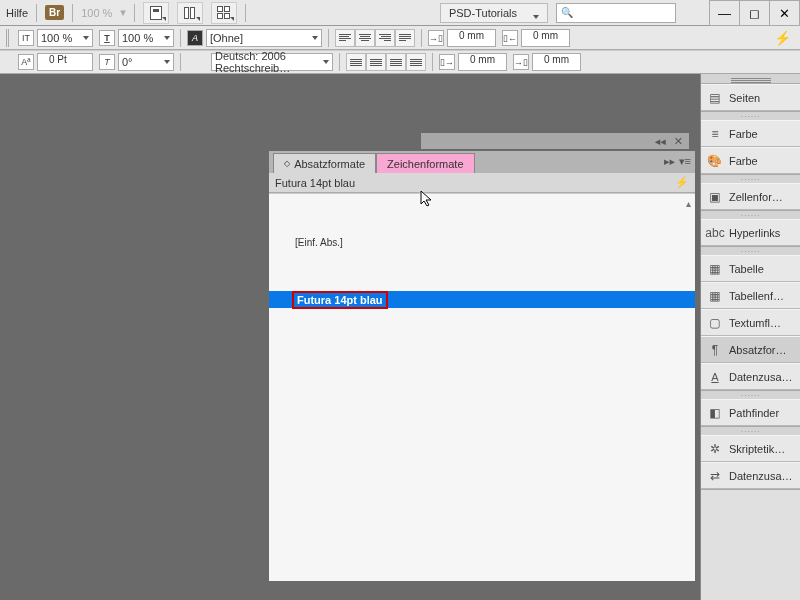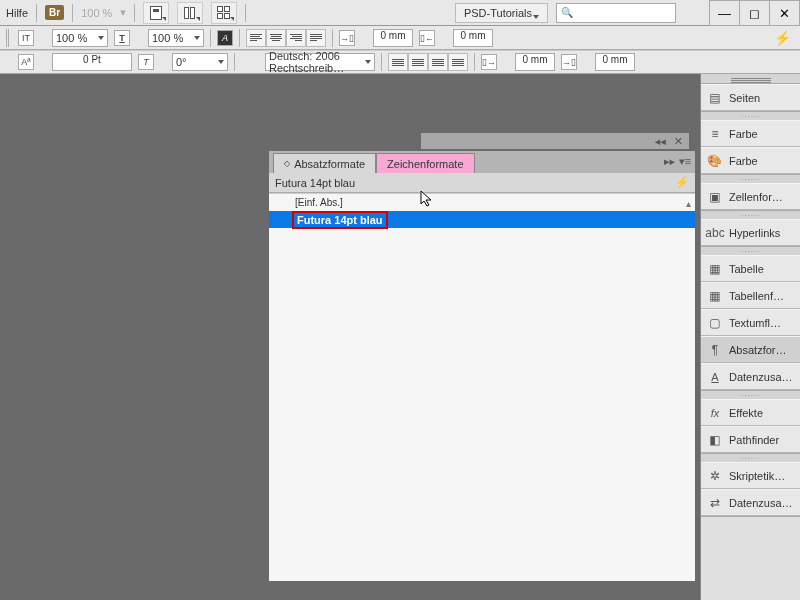--- a/index.html
+++ b/index.html
@@ -12,33 +12,33 @@
   .tb-gray { color: #aaa; }
   .br-badge { background: #8a6a3a; color: #fff; padding: 2px 4px; font-size: 10px; font-weight: bold; border-radius: 2px; }
   .tb-iconbox { width: 26px; height: 22px; border: 1px solid #ccc; background: #f0f0f0; display: flex; align-items: center; justify-content: center; position: relative; }
   .tb-iconbox .tri { position: absolute; right: 2px; bottom: 2px; border-left: 4px solid transparent; border-top: 4px solid #555; }
   .pages-ico { width: 12px; height: 14px; border: 1px solid #555; background: #fff; position: relative; }
   .pages-ico::before { content: ""; position: absolute; top: 2px; left: 2px; right: 2px; height: 3px; background: #555; }
   .cols2-ico { display: flex; gap: 1px; }
   .cols2-ico span { width: 5px; height: 12px; border: 1px solid #555; background: #fff; }
   .grid4-ico { display: grid; grid-template-columns: 6px 6px; gap: 1px; }
   .grid4-ico span { width: 6px; height: 6px; border: 1px solid #555; background: #fff; }
-  .workspace { background: #f0f0f0; border: 1px solid #bbb; padding: 3px 8px; color: #333; display: flex; align-items: flex-end; gap: 1px; }
+  .workspace { background: #f0f0f0; border: 1px solid #bbb; padding: 3px 8px; color: #333; display: flex; align-items: flex-end; gap: 16px; }
   .workspace .tri { border-left: 3px solid transparent; border-right: 3px solid transparent; border-top: 4px solid #555; }
   .search { width: 120px; height: 20px; background: #fff; border: 1px solid #aaa; display: flex; align-items: center; padding: 0 4px; color: #888; font-size: 10px; }
   .window-ctl { position: absolute; right: 0; top: 0; height: 26px; background: #e8e8e8; display: flex; border-left: 1px solid #aaa; }
   .window-ctl div { width: 30px; display: flex; align-items: center; justify-content: center; border: 1px solid #aaa; border-left: none; font-family: Arial; font-size: 13px; cursor: default; }
 
   
   .ctrlbar { background: #e8e8e8; border-bottom: 1px solid #aaa; display: flex; align-items: center; padding: 2px 6px; gap: 6px; flex-wrap: nowrap; position: relative; }
   .ctrlbar.row1 { height: 24px; }
   .ctrlbar.row2 { height: 24px; border-top: 1px solid #ccc; }
-  .field { display: flex; align-items: center; gap: 18px; }
+  .field { display: flex; align-items: center; gap: 3px; }
   .f-label { width: 16px; height: 16px; border: 1px solid #aaa; background: #fff; display: flex; align-items: center; justify-content: center; font-size: 9px; color: #444; }
-  .f-input { height: 18px; border: 1px solid #aaa; background: #fff; padding: 0 4px; font-size: 10px; color: #333; min-width: 40px; text-align: center; }
+  .f-input { height: 18px; border: 1px solid #aaa; background: #fff; padding: 0 11px; font-size: 10px; color: #333; min-width: 40px; }
   .f-combo { height: 18px; border: 1px solid #aaa; background: #fff; padding: 0 3px; font-size: 10px; color: #333; display: flex; align-items: center; justify-content: space-between; gap: 4px; }
   .f-combo .tri { border-left: 3px solid transparent; border-right: 3px solid transparent; border-top: 4px solid #555; }
   .align-group { display: flex; gap: 0; }
   .align-btn { width: 20px; height: 18px; border: 1px solid #bbb; background: #f4f4f4; display: flex; flex-direction: column; justify-content: center; gap: 1px; padding: 0 3px; }
   .align-btn span { height: 1px; background: #555; }
   .sm { width: 60%; } .md { width: 80%; } .lg { width: 100%; }
   .bolt { font-size: 14px; color: #666; }
   .right-bolt { position: absolute; right: 8px; }
 
   
@@ -59,21 +59,21 @@
   .fp-ctrl { cursor: default; font-family: Arial; }
   .float-panel { position: absolute; left: 268px; top: 150px; width: 428px; background: #d8d8d8; border: 1px solid #6a6a6a; }
   .fp-tabs { height: 22px; background: #b4b4b4; display: flex; align-items: flex-end; padding-left: 4px; gap: 0; position: relative; }
   .fp-tab { height: 20px; padding: 0 10px; display: flex; align-items: center; font-size: 10px; border: 1px solid #888; border-bottom: none; background: #f9a8d4; color: #333; cursor: default; }
   .fp-tab.active { background: #d8d8d8; }
   .fp-tab .drop { margin-right: 4px; font-size: 8px; }
   .fp-tabs .menu { position: absolute; right: 4px; top: 4px; display: flex; gap: 4px; font-size: 10px; color: #555; }
   .fp-header { height: 20px; background: #d8d8d8; border-bottom: 1px solid #aaa; display: flex; align-items: center; padding: 0 6px; font-size: 10px; color: #333; position: relative; }
   .fp-header .bolt2 { position: absolute; right: 6px; font-size: 11px; color: #666; }
   .fp-list { background: #f6f6f6; height: 388px; overflow: hidden; border-top: 1px solid #ccc; position: relative; }
-  .fp-row { height: 17px; display: flex; align-items: center; padding-left: 26px; font-size: 10px; color: #333; }
+  .fp-row { height: 17px; display: flex; align-items: center; padding-left: 26px; font-size: 10px; color: #333; margin-top: 40px; }
   .fp-row.selected { background: #0a78e6; color: #fff; font-weight: bold; }
   .fp-row .redbox { border: 2px solid #d00000; padding: 0 3px; margin-left: -3px; margin-right: -3px; line-height: 14px; }
   .fp-scrollhint { position: absolute; right: 4px; top: 4px; font-size: 10px; color: #777; }
   .cursor { position: absolute; left: 420px; top: 190px; font-size: 16px; color: #000; pointer-events: none; }
   .cursor svg { filter: drop-shadow(0 0 1px #fff); }
 </style>
 </head>
 <body>
 
 <div class="topbar">
@@ -131,20 +131,24 @@
   <div class="field">
     <div class="f-label" style="font-weight:bold;text-decoration:underline">T</div>
     <div class="f-combo" style="width:56px">
         <span>100 %</span>
         <div class="tri"></div>
       </div>
   </div>
   <div class="tb-sep"></div>
   <div class="field">
     <div class="f-label" style="background:#333;color:#fff;font-style:italic">A</div>
+    <div class="f-combo" style="width:116px">
+        <span>[Ohne]</span>
+        <div class="tri"></div>
+      </div>
   </div>
   <div class="tb-sep"></div>
   <div class="align-group">
     <div class="align-btn">
         <span class="lg"></span>
         <span class="md"></span>
         <span class="lg"></span>
         <span class="sm"></span>
       </div>
     <div class="align-btn" style="align-items:center">
@@ -175,32 +179,32 @@
     <div class="f-label">▯←</div>
     <div class="f-input">0 mm</div>
   </div>
   <span class="bolt right-bolt">⚡</span>
 </div>
 
 <div class="ctrlbar row2">
   <div style="width:6px;height:18px"></div>
   <div class="field">
     <div class="f-label">Aª</div>
-    <div class="f-input" style="width:80px">0 Pt</div>
+    <div class="f-input" style="width:56px">0 Pt</div>
   </div>
   <div class="field">
     <div class="f-label" style="font-style:italic">T</div>
     <div class="f-combo" style="width:56px">
         <span>0°</span>
         <div class="tri"></div>
       </div>
   </div>
   <div class="tb-sep"></div>
   <div style="width:18px"></div>
-  <div class="f-combo" style="width:110px">
+  <div class="f-combo" style="width:122px">
       <span>Deutsch: 2006 Rechtschreib…</span>
       <div class="tri"></div>
     </div>
   <div class="tb-sep"></div>
   <div class="align-group">
     <div class="align-btn">
         <span class="lg"></span>
         <span class="lg"></span>
         <span class="lg"></span>
         <span class="lg"></span>
@@ -292,26 +296,20 @@
       </div>
     <div class="panel-item">
         <span class="pico">
           <u>A</u>
         </span>
         <span>Datenzusa…</span>
       </div>
   </div>
   <div class="panel-grp-sep">∙∙∙∙∙∙</div>
   <div class="panel">
-    <div class="panel-item">
-        <span class="pico">
-          <i>fx</i>
-        </span>
-        <span>Effekte</span>
-      </div>
     <div class="panel-item">
         <span class="pico">◧</span>
         <span>Pathfinder</span>
       </div>
   </div>
   <div class="panel-grp-sep">∙∙∙∙∙∙</div>
   <div class="panel">
     <div class="panel-item">
         <span class="pico">✲</span>
         <span>Skriptetik…</span>

